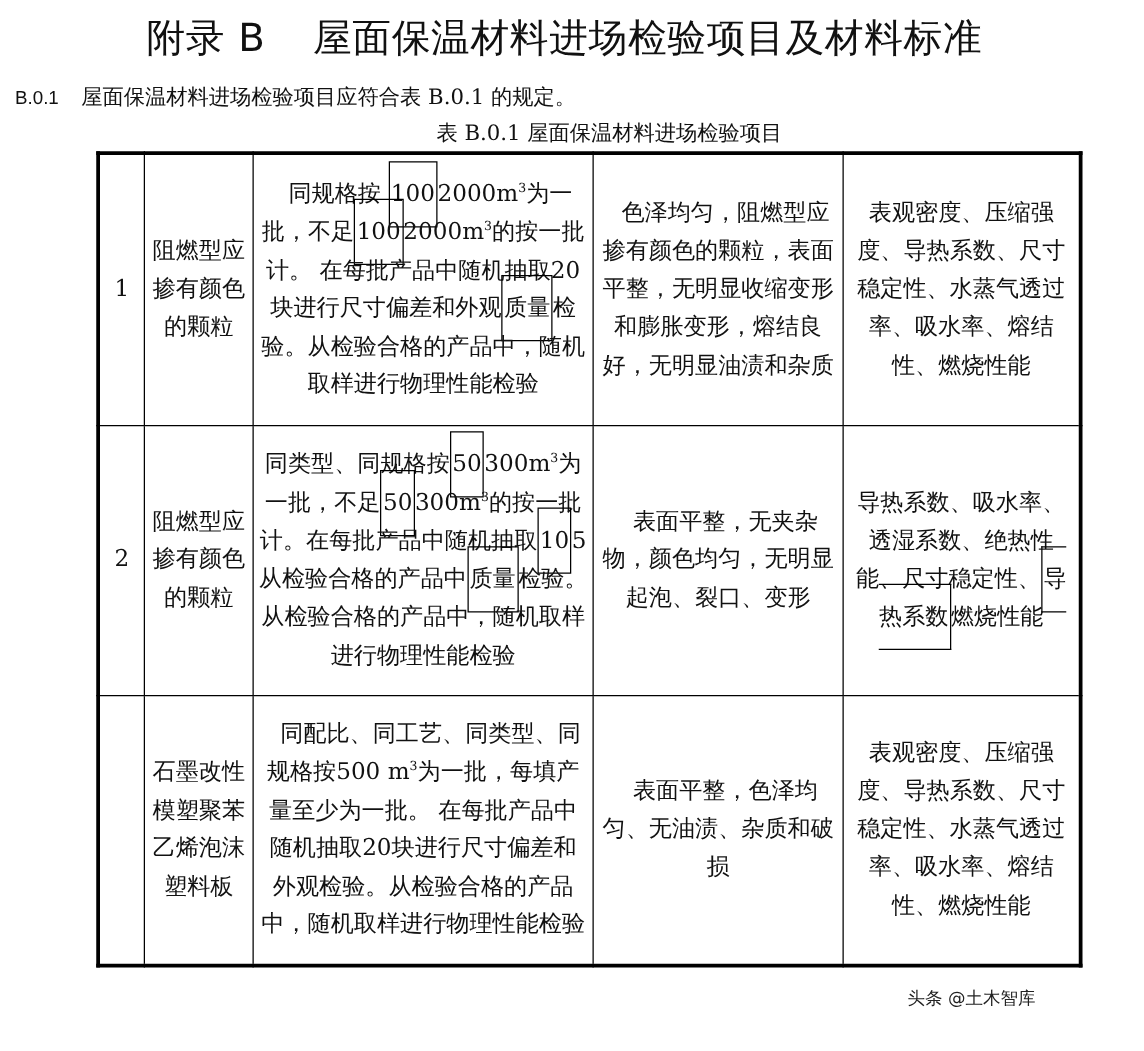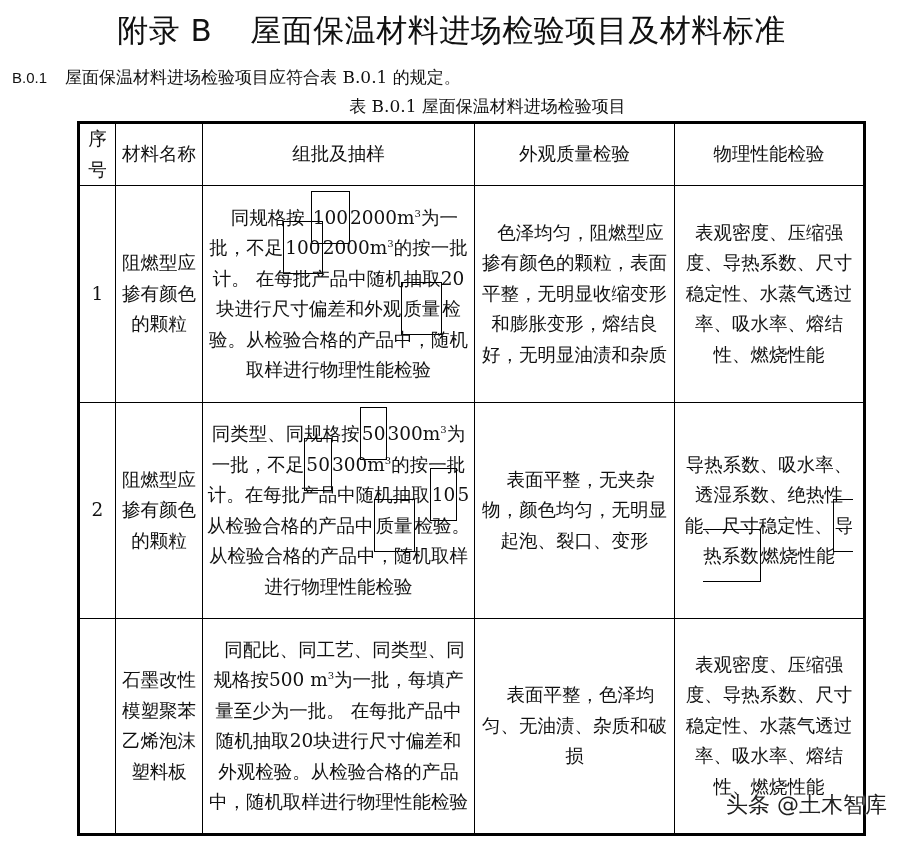--- a/index.html
+++ b/index.html
@@ -16,21 +16,21 @@
   table.grid td { border:1.5px solid #000; vertical-align:middle; text-align:center;
                   font-size:18.5px; line-height:30.5px; padding:0 4px; }
   .c1 { width:37px; } .c2 { width:87px; } .c3 { width:272px; } .c4 { width:200px; } .c5 { width:190px; }
   tr.hdr td { height:61px; }
   tr.r1 td { height:216px; } tr.r2 td { height:215px; } tr.r3 td { height:214px; }
   .just { text-align:justify; text-align-last:center; }
   .box { border:1.3px solid #000; padding:15px 1px; }
   .ul { text-underline-offset:3px; }
   sup { font-size:10px; line-height:0; }
   .watermark { position:absolute; left:726px; top:790px; font-family:"DejaVu Sans", sans-serif;
-               font-size:22px; color:#222; text-shadow:0 0 2px #fff, 0 0 3px #fff; }
+               font-size:14px; color:#222; text-shadow:0 0 2px #fff, 0 0 3px #fff; }
 </style>
 </head>
 <body>
 
 <div class="title">
   <span>附录 B</span><span class="sep"></span><span>屋面保温材料进场检验项目及材料标准</span>
 </div>
 
 <div class="clause">
   <span class="num">B.0.1</span><span>屋面保温材料进场检验项目应符合表 B.0.1 的规定。</span>
@@ -40,27 +40,20 @@
 
 <table class="grid">
   <colgroup>
       <col class="c1">
       <col class="c2">
       <col class="c3">
       <col class="c4">
       <col class="c5">
     </colgroup>
   <tbody>
-      <tr class="hdr">
-    <td>序号</td>
-    <td>材料名称</td>
-    <td>组批及抽样</td>
-    <td>外观质量检验</td>
-    <td>物理性能检验</td>
-  </tr>
 
   <tr class="r1">
     <td>1</td>
     <td>阻燃型应掺有颜色的颗粒</td>
     <td class="just">&nbsp;&nbsp;<span>同规格按 </span><span class="box">100</span><span class="ul">2000</span><span>m</span><sup>3</sup><span>为一批，不足</span><span class="box">100</span><span class="ul">2000</span><span>m</span><sup>3</sup><span>的按一批计。 在每批产品中随机抽取20块进行尺寸偏差和外观</span><span class="box">质量</span><span>检验。从检验合格的产品中，随机取样进行物理性能检验</span></td>
     <td class="just">&nbsp;&nbsp;<span>色泽均匀，阻燃型应掺有颜色的颗粒，表面平整，无明显收缩变形和膨胀变形，熔结良好，无明显油渍和杂质</span></td>
     <td><span>表观密度、压缩强度、导热系数、尺寸稳定性、</span><span class="ul">水蒸气透过率、吸水率、熔结性、</span><span>燃烧性能</span></td>
   </tr>
 
   <tr class="r2">

